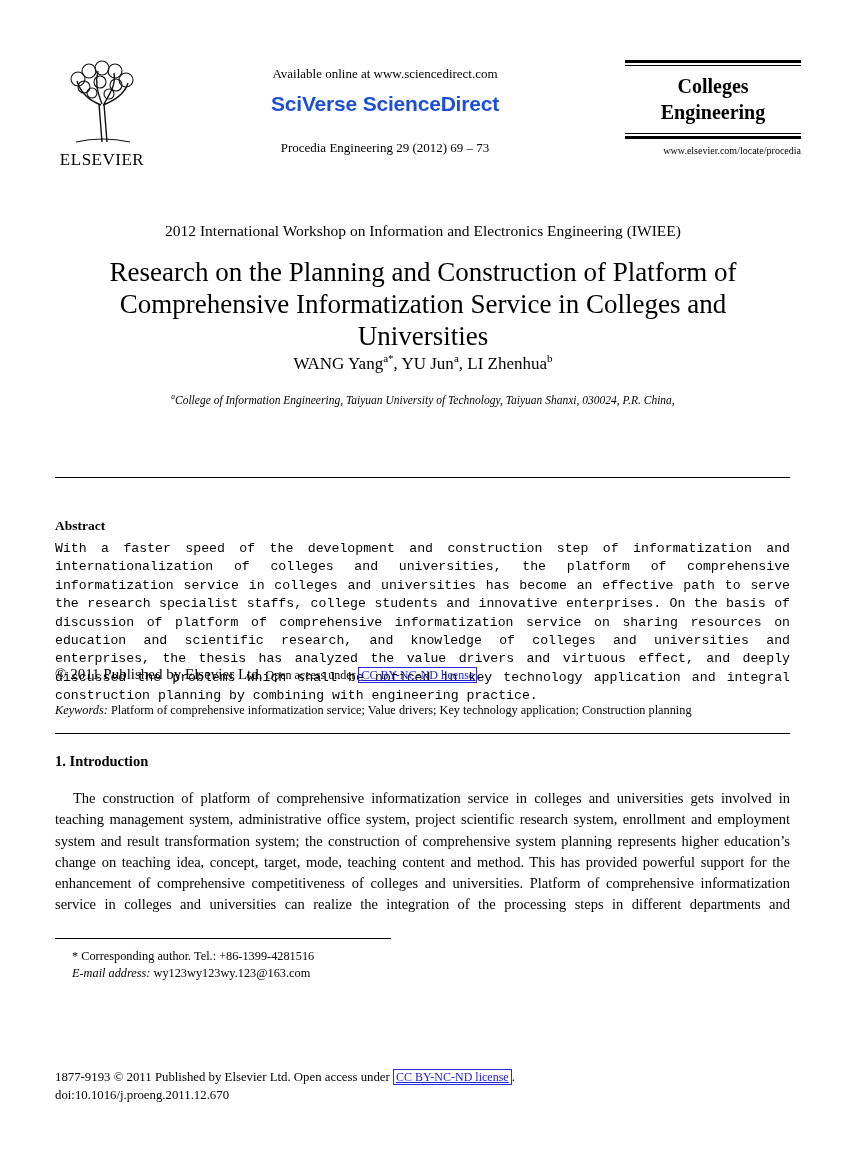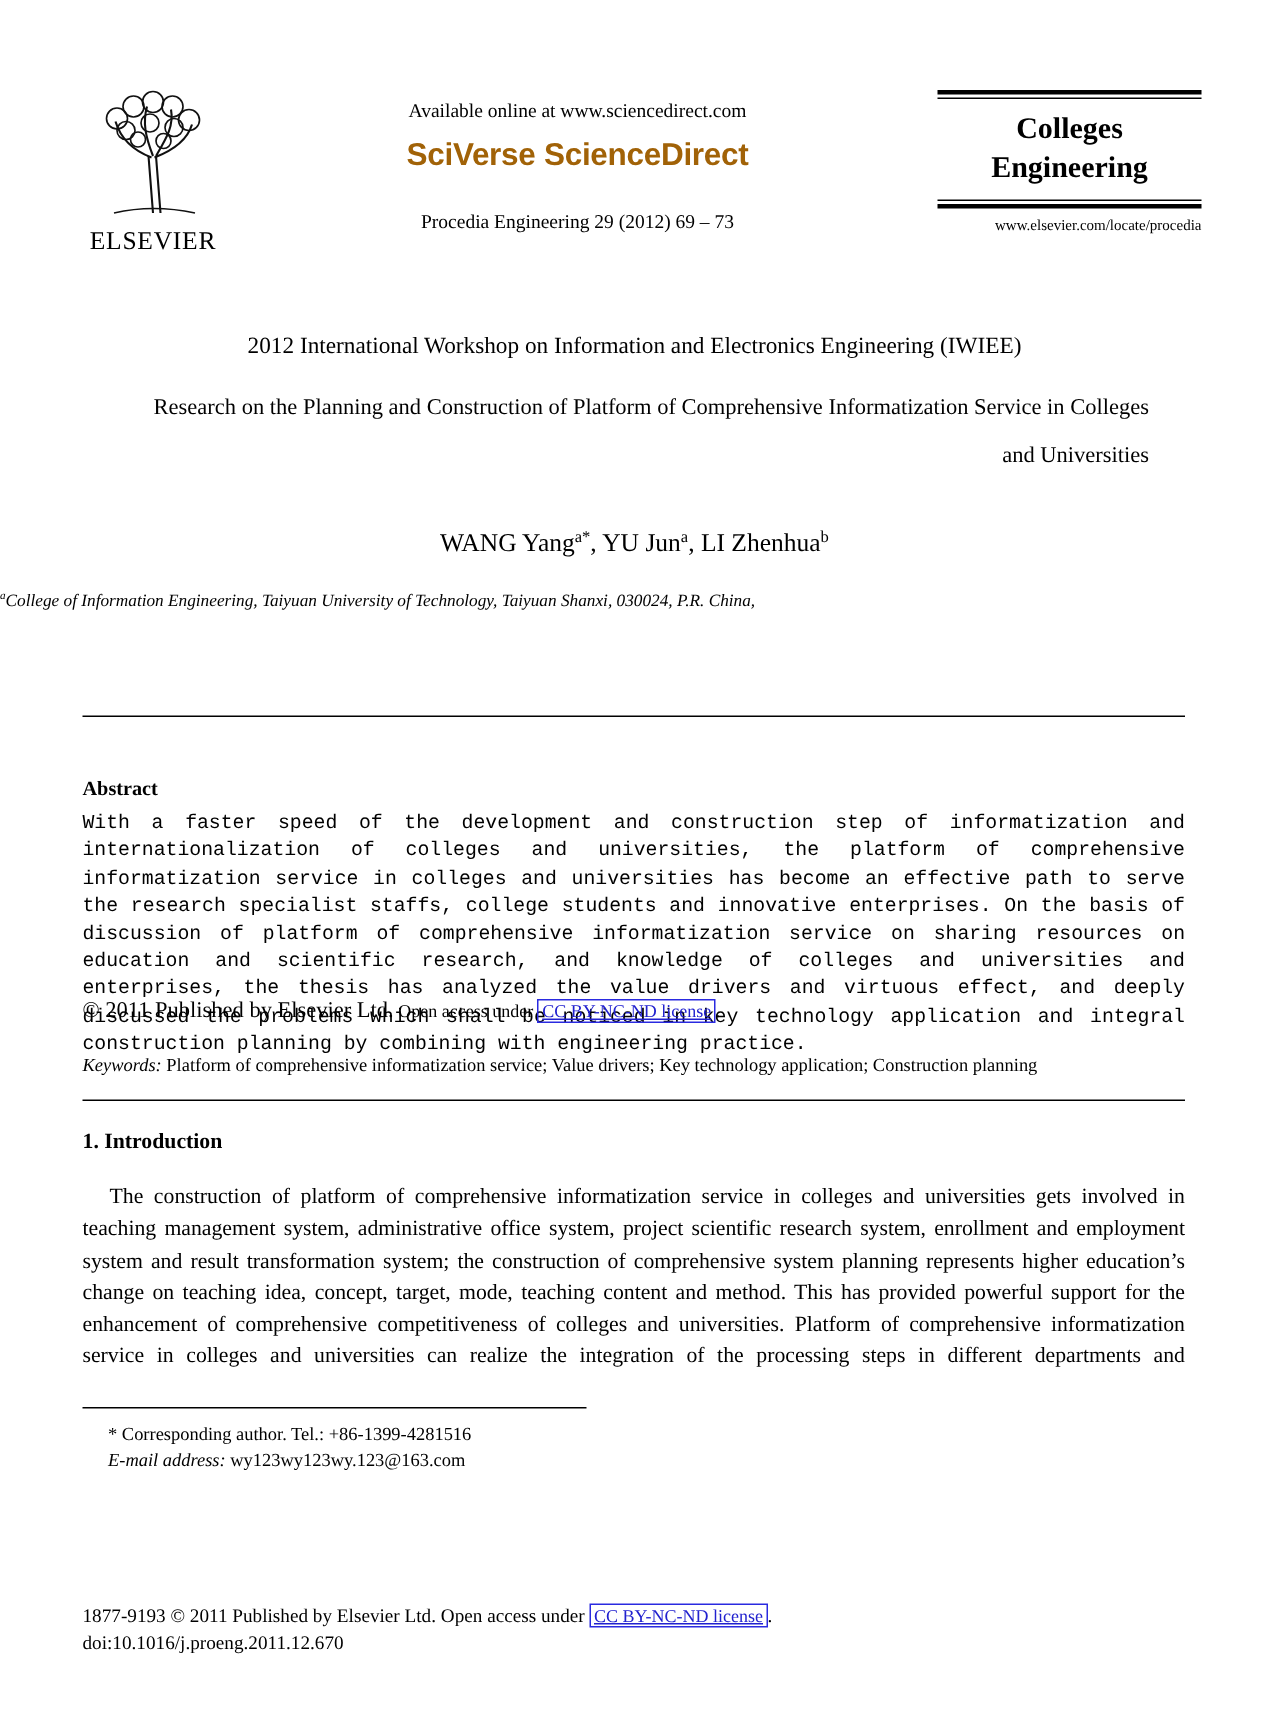--- a/index.html
+++ b/index.html
@@ -5,34 +5,34 @@
   html,body { margin:0; padding:0; background:#ffffff; }
   .page {
     position:relative; width:846px; height:1155px; background:#ffffff;
     font-family:"Liberation Serif", serif; color:#000; overflow:hidden;
   }
   
   .logo-block { position:absolute; left:52px; top:60px; width:100px; text-align:center; }
   .elsevier-word { font-size:17px; letter-spacing:0.5px; margin-top:2px; }
   .head-center { position:absolute; left:213px; top:66px; width:344px; text-align:center; }
   .avail { font-size:13px; }
-  .sciverse { font-family:"Liberation Sans", sans-serif; font-weight:bold; font-size:21px; color:#a16207; margin-top:10px; letter-spacing:-0.2px; }
+  .sciverse { font-family:"Liberation Sans", sans-serif; font-weight:bold; font-size:21px; color:#1d4ed8; margin-top:10px; letter-spacing:-0.2px; }
   .jref { font-size:13px; margin-top:24px; }
   .head-right { position:absolute; left:625px; top:60px; width:176px; }
   .rule-thick { height:3px; background:#000; }
   .rule-thin  { height:1px; background:#000; }
   .rule-gap   { height:2px; }
   .brand { text-align:center; font-weight:bold; font-size:20px; line-height:26px; padding:7px 0 8px 0; }
   .locate { font-size:10px; text-align:right; margin-top:6px;font-family:Liberation Serif, serif; }
   
   .conference { position:absolute; left:0; top:222px; width:100%; text-align:center; font-size:15.5px; }
-  .title { position:absolute; left:80px; top:256px; width:686px; text-align:right; font-size:15px; line-height:32px; }
+  .title { position:absolute; left:80px; top:256px; width:686px; text-align:center; font-size:27px; line-height:32px; }
   .authors { position:absolute; left:0; top:352px; width:100%; text-align:center; font-size:17px; }
   .authors sup, .affil sup { font-size:0.65em; }
-  .affil { position:absolute; left:0; top:390px; width:100%; font-style:italic; font-size:11.5px; line-height:14.5px; }
+  .affil { position:absolute; left:0; top:390px; width:100%; text-align:center; font-style:italic; font-size:11.5px; line-height:14.5px; }
   .hrule { position:absolute; left:55px; width:735px; height:1.3px; background:#000; }
   
   .abs-head { position:absolute; left:55px; top:518px; font-size:13.5px; font-weight:bold; }
   .abs-body { position:absolute; left:55px; top:540px; width:735px; font-size:13.2px; line-height:18.4px; text-align:justify;font-family:Liberation Mono, monospace; }
   .copy-line { position:absolute; left:55px; top:666px; font-size:15px; }
   .small-txt { font-size:12px; }
   .cc-link { color:#2121cf; text-decoration:underline; border:1.5px solid #2a2ae0; padding:0 2px; font-size:12px; cursor:pointer; }
   .keywords { position:absolute; left:55px; top:703px; width:760px; font-size:12.3px; white-space:nowrap; }
   .kw-label { font-style:italic; }
   

